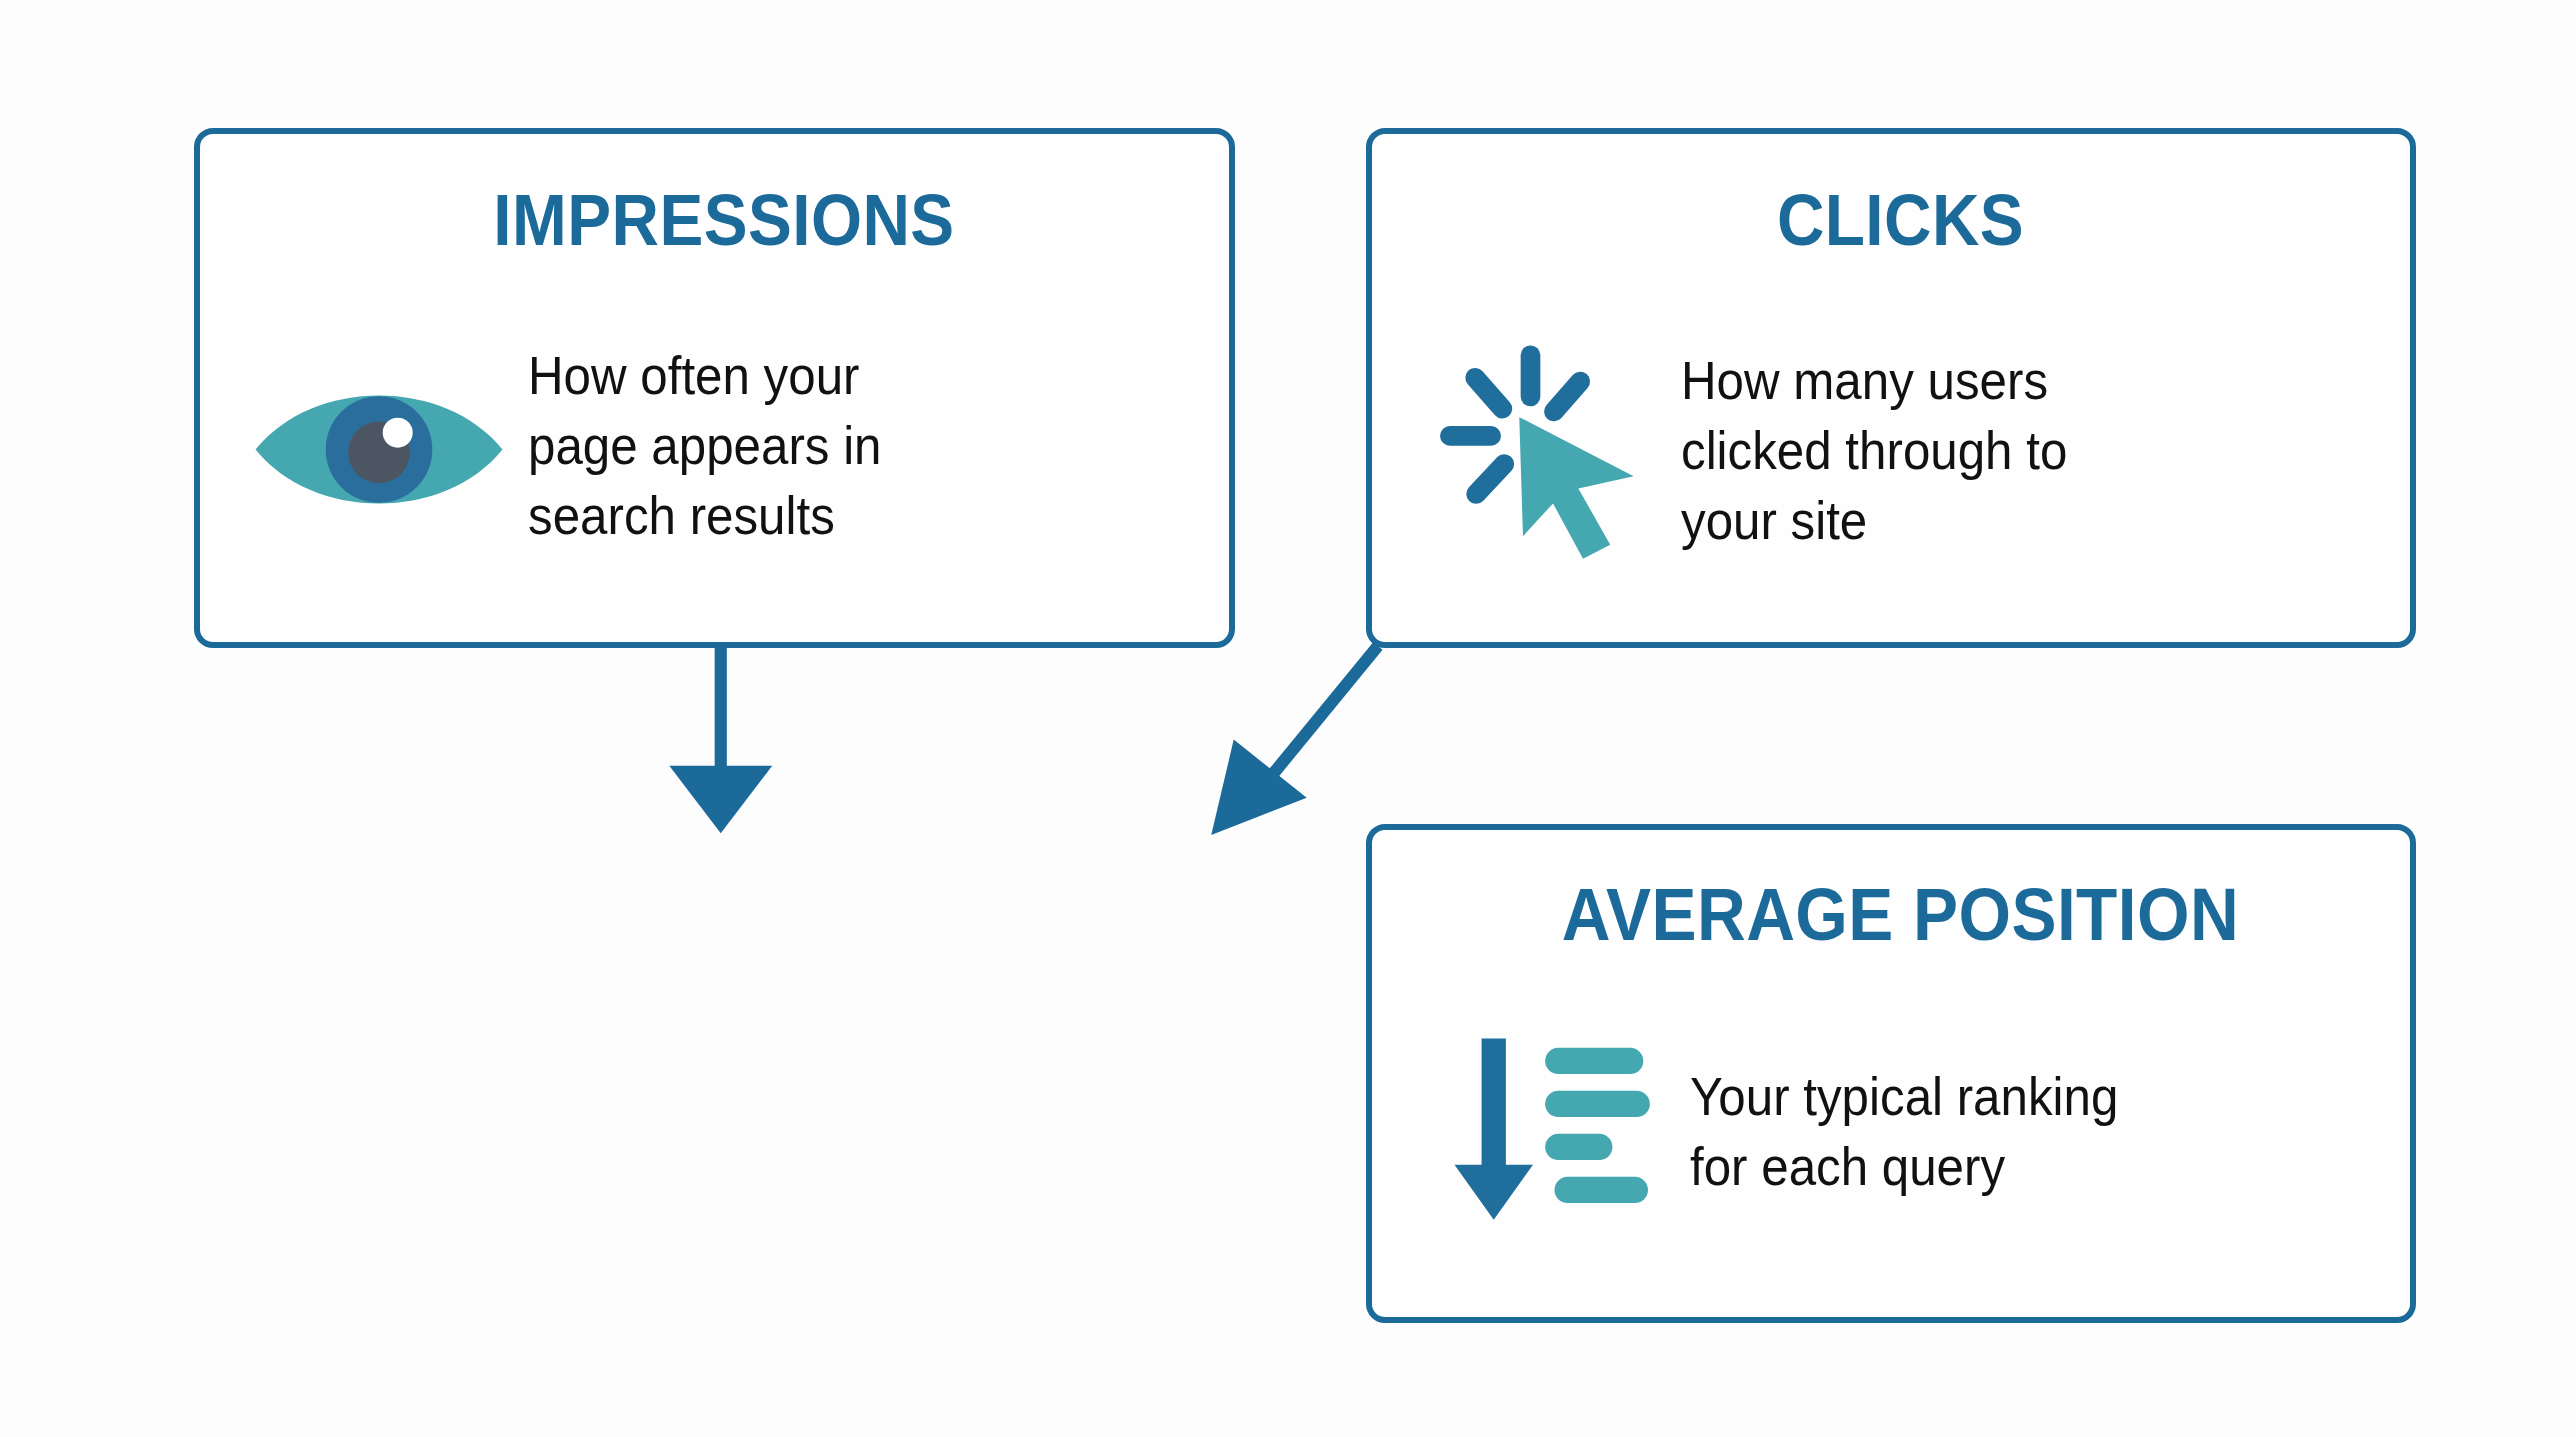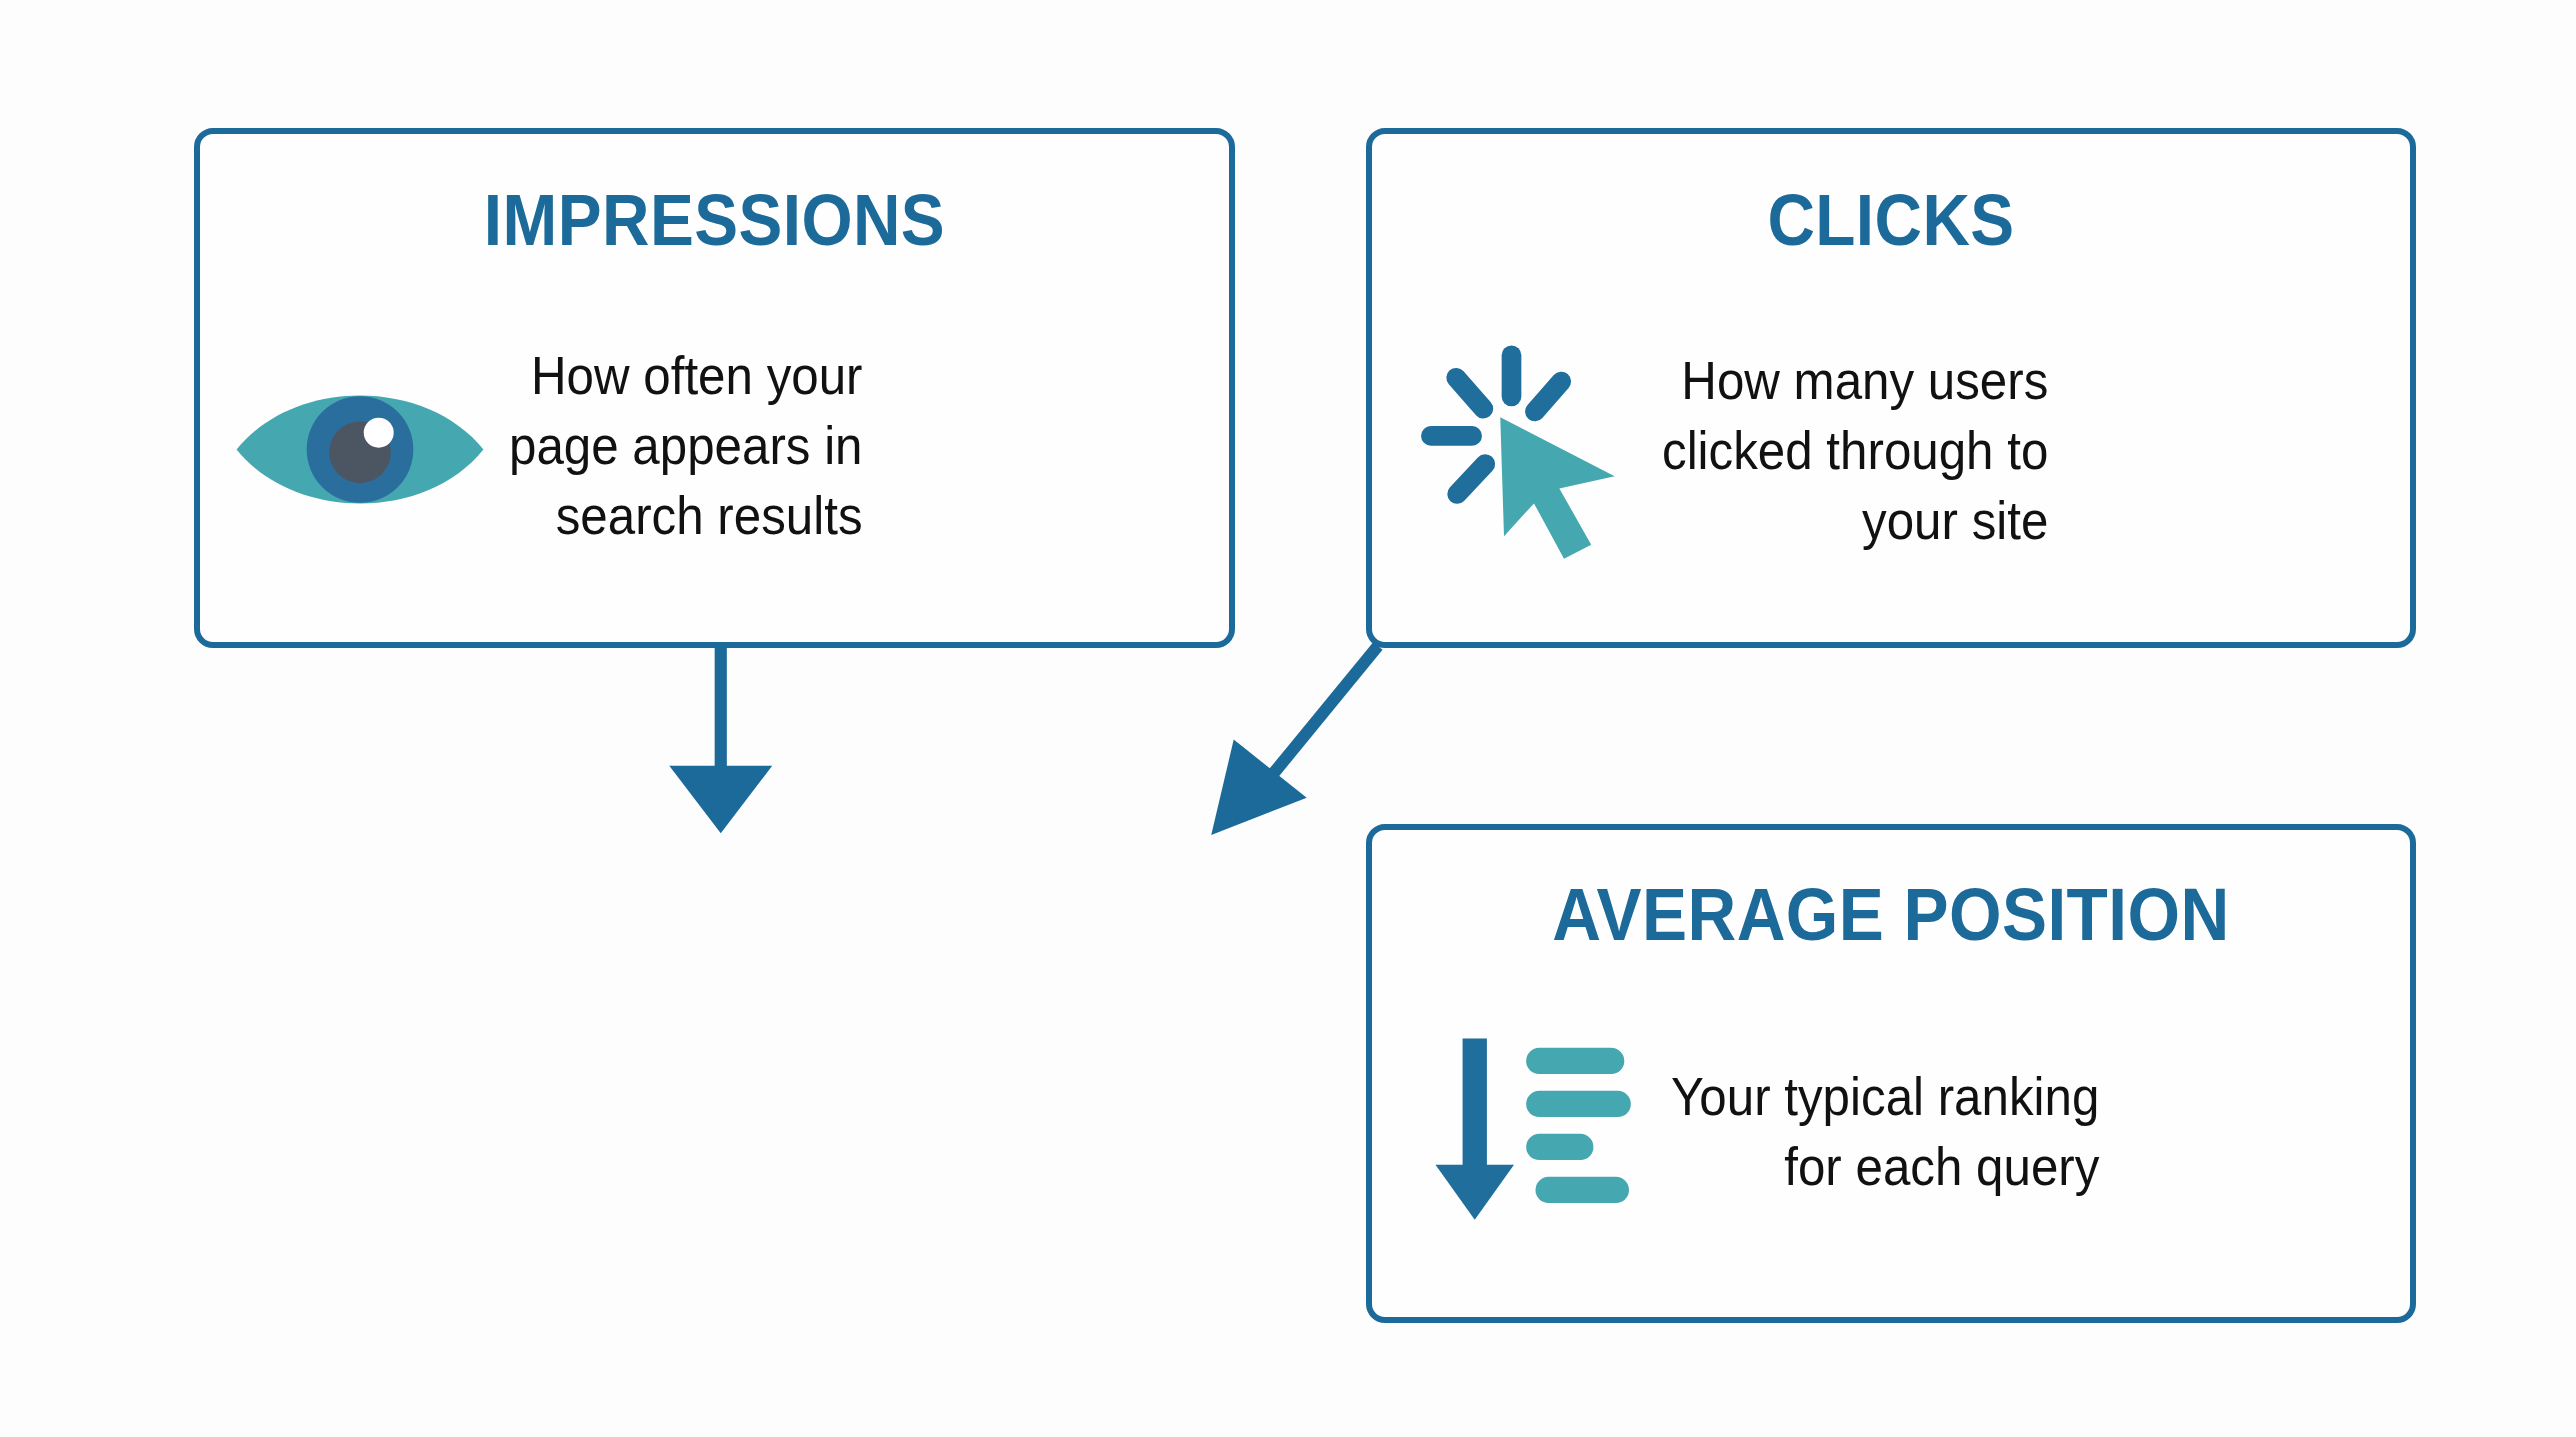--- a/index.html
+++ b/index.html
@@ -13,20 +13,21 @@
 
   .card {
     position:absolute;
     background:#FEFEFE;
     border:6.6px solid #1C6A99;
     border-radius:19px;
     display:flex;
     flex-direction:column;
     align-items:center;
     z-index:3;
+    padding-left:19px;
   }
   #card-impressions { left:194px;  top:128px;  width:1041px; height:520px; }
   #card-clicks      { left:1366px; top:128px;  width:1050px; height:520px;gap:14px; }
   #card-ctr         { left:194px;  top:839px;  width:1041px; height:499px; }
   #card-avgpos      { left:1366px; top:824px;  width:1050px; height:499px; }
 
   .card-title {
     font-weight:bold;
     color:#1C6A99;
     font-size:73px;
@@ -42,21 +43,20 @@
   #card-clicks .card-title      { margin-top:49px; }
   #card-ctr .card-title         { margin-top:47px; font-size:75px; }
   #card-avgpos .card-title      { margin-top:47px; font-size:75px; }
 
   .card-body {
     display:flex;
     flex-direction:row;
     align-items:center;
     width:100%;
     flex:1;
-    text-align:right;
   }
   .card-icon {
     flex:0 0 auto;
     display:flex;
     align-items:center;
     justify-content:center;
   }
   .card-desc {
     color:#111111;
     font-size:53px;

